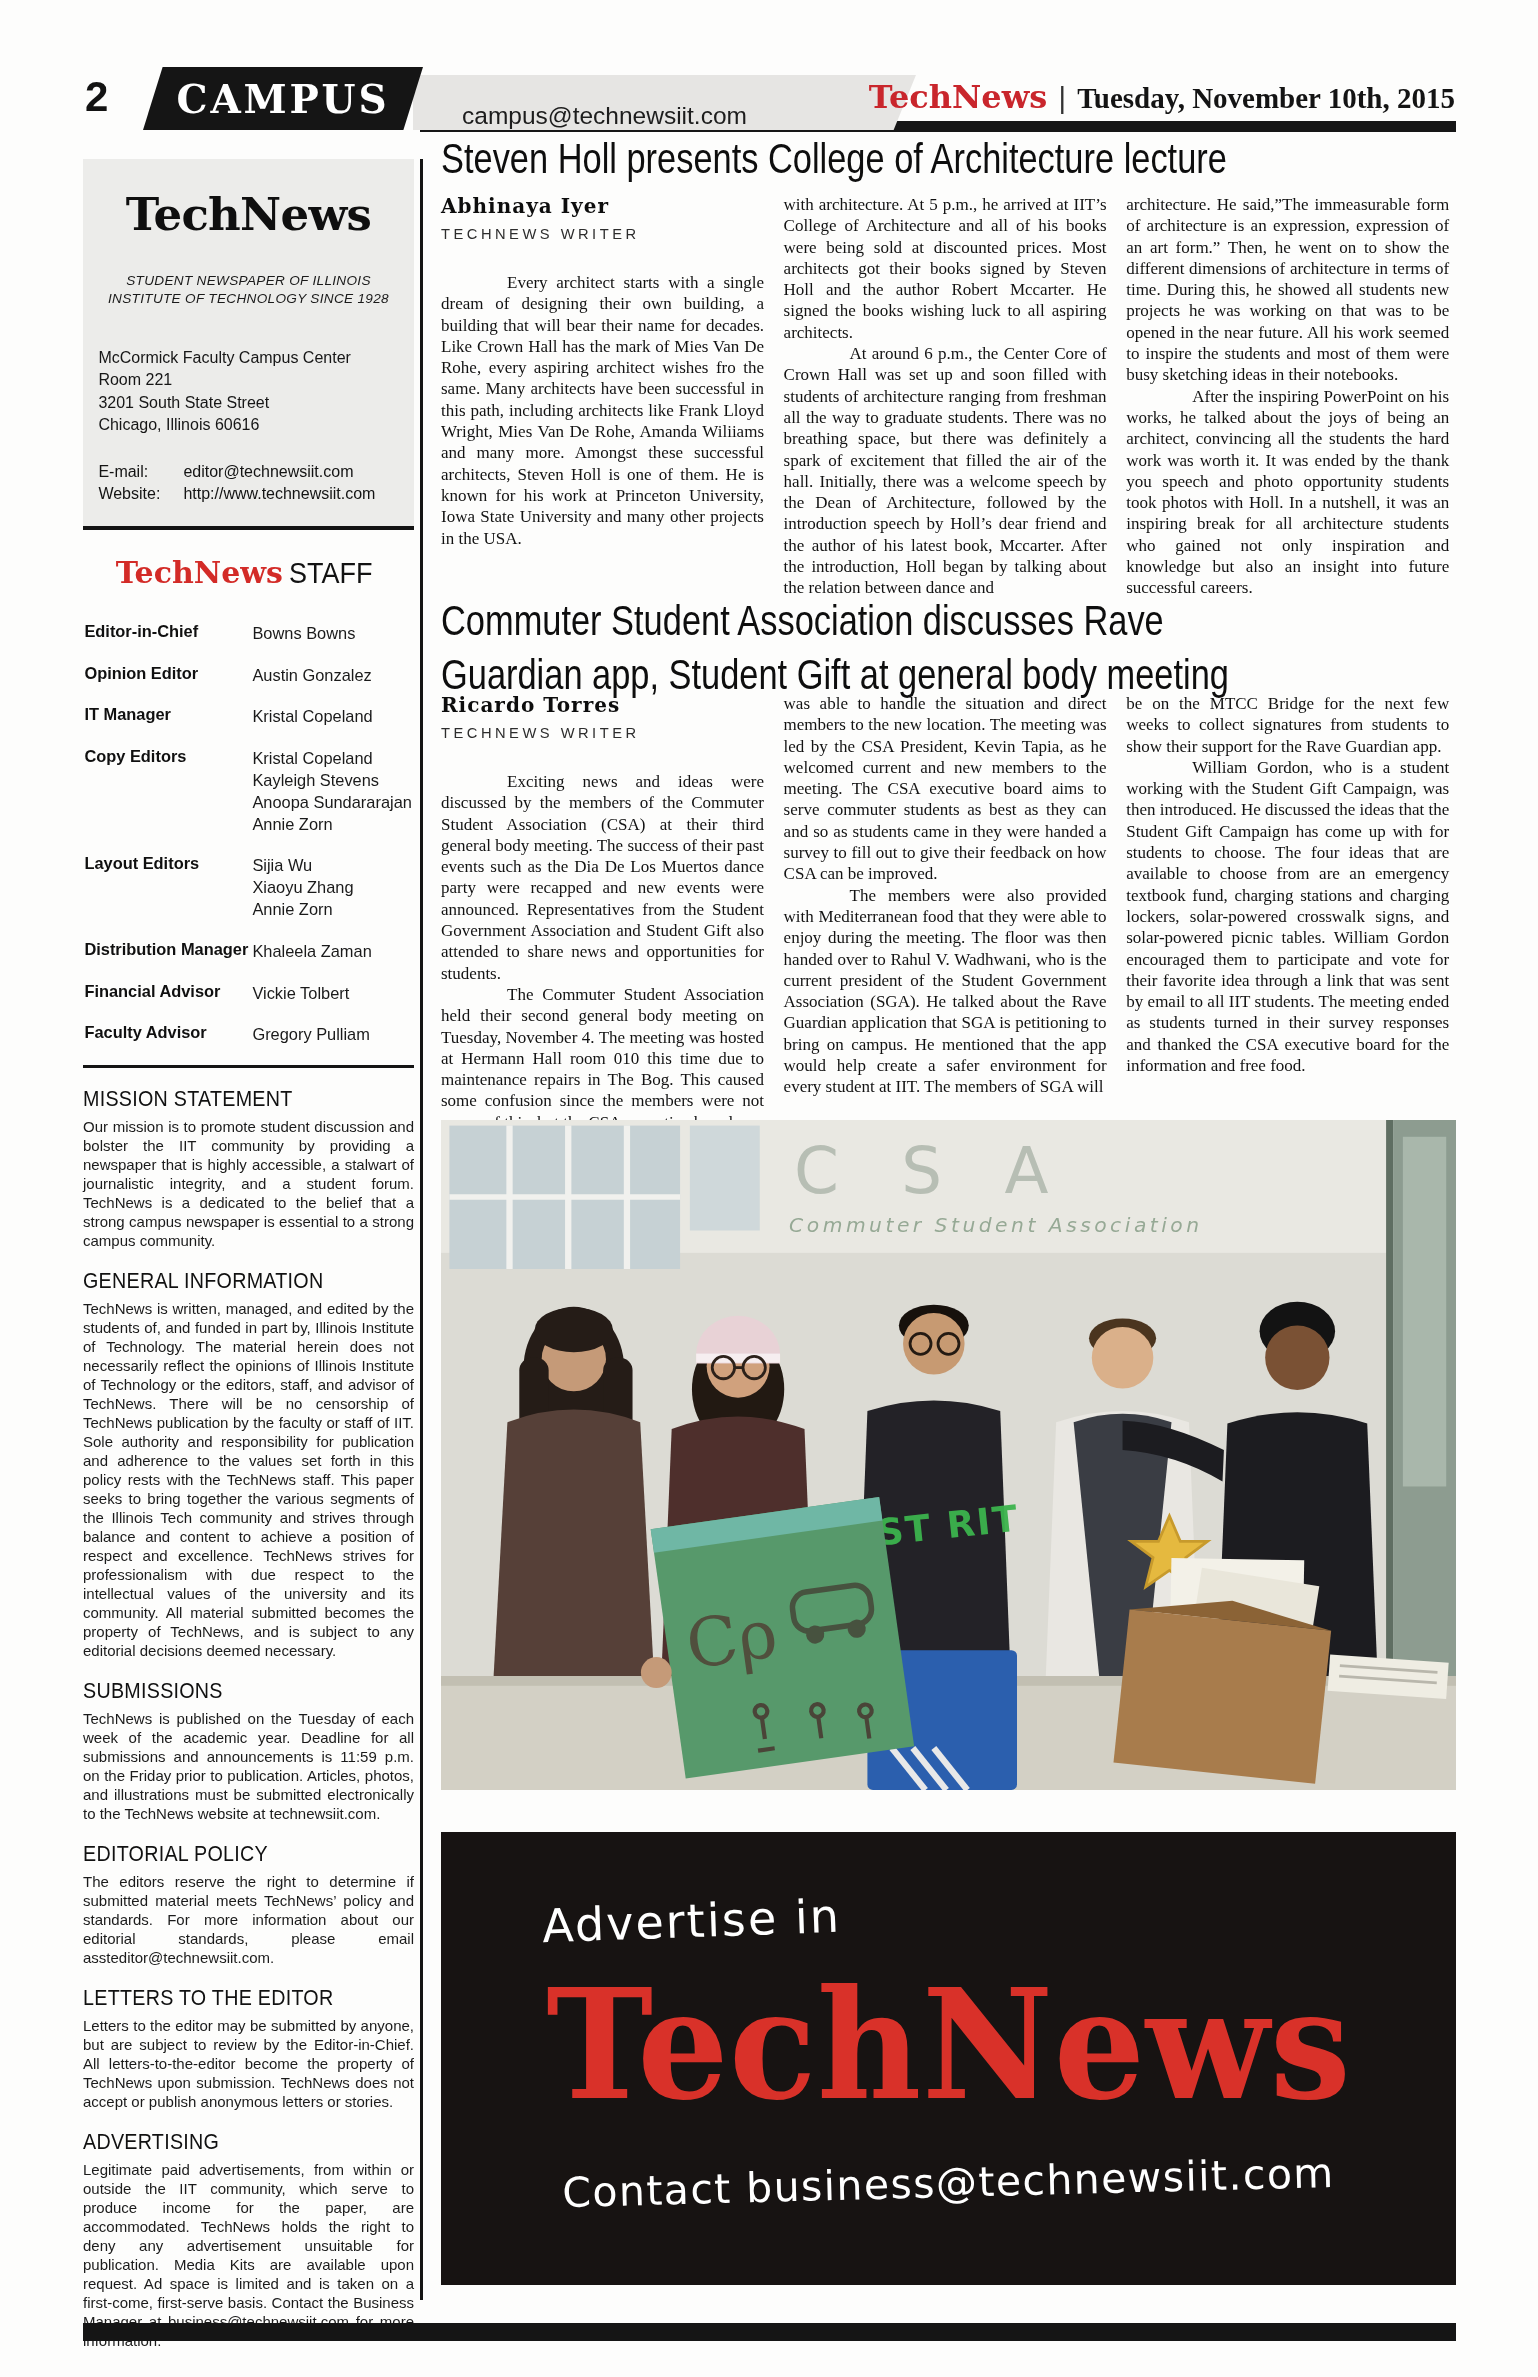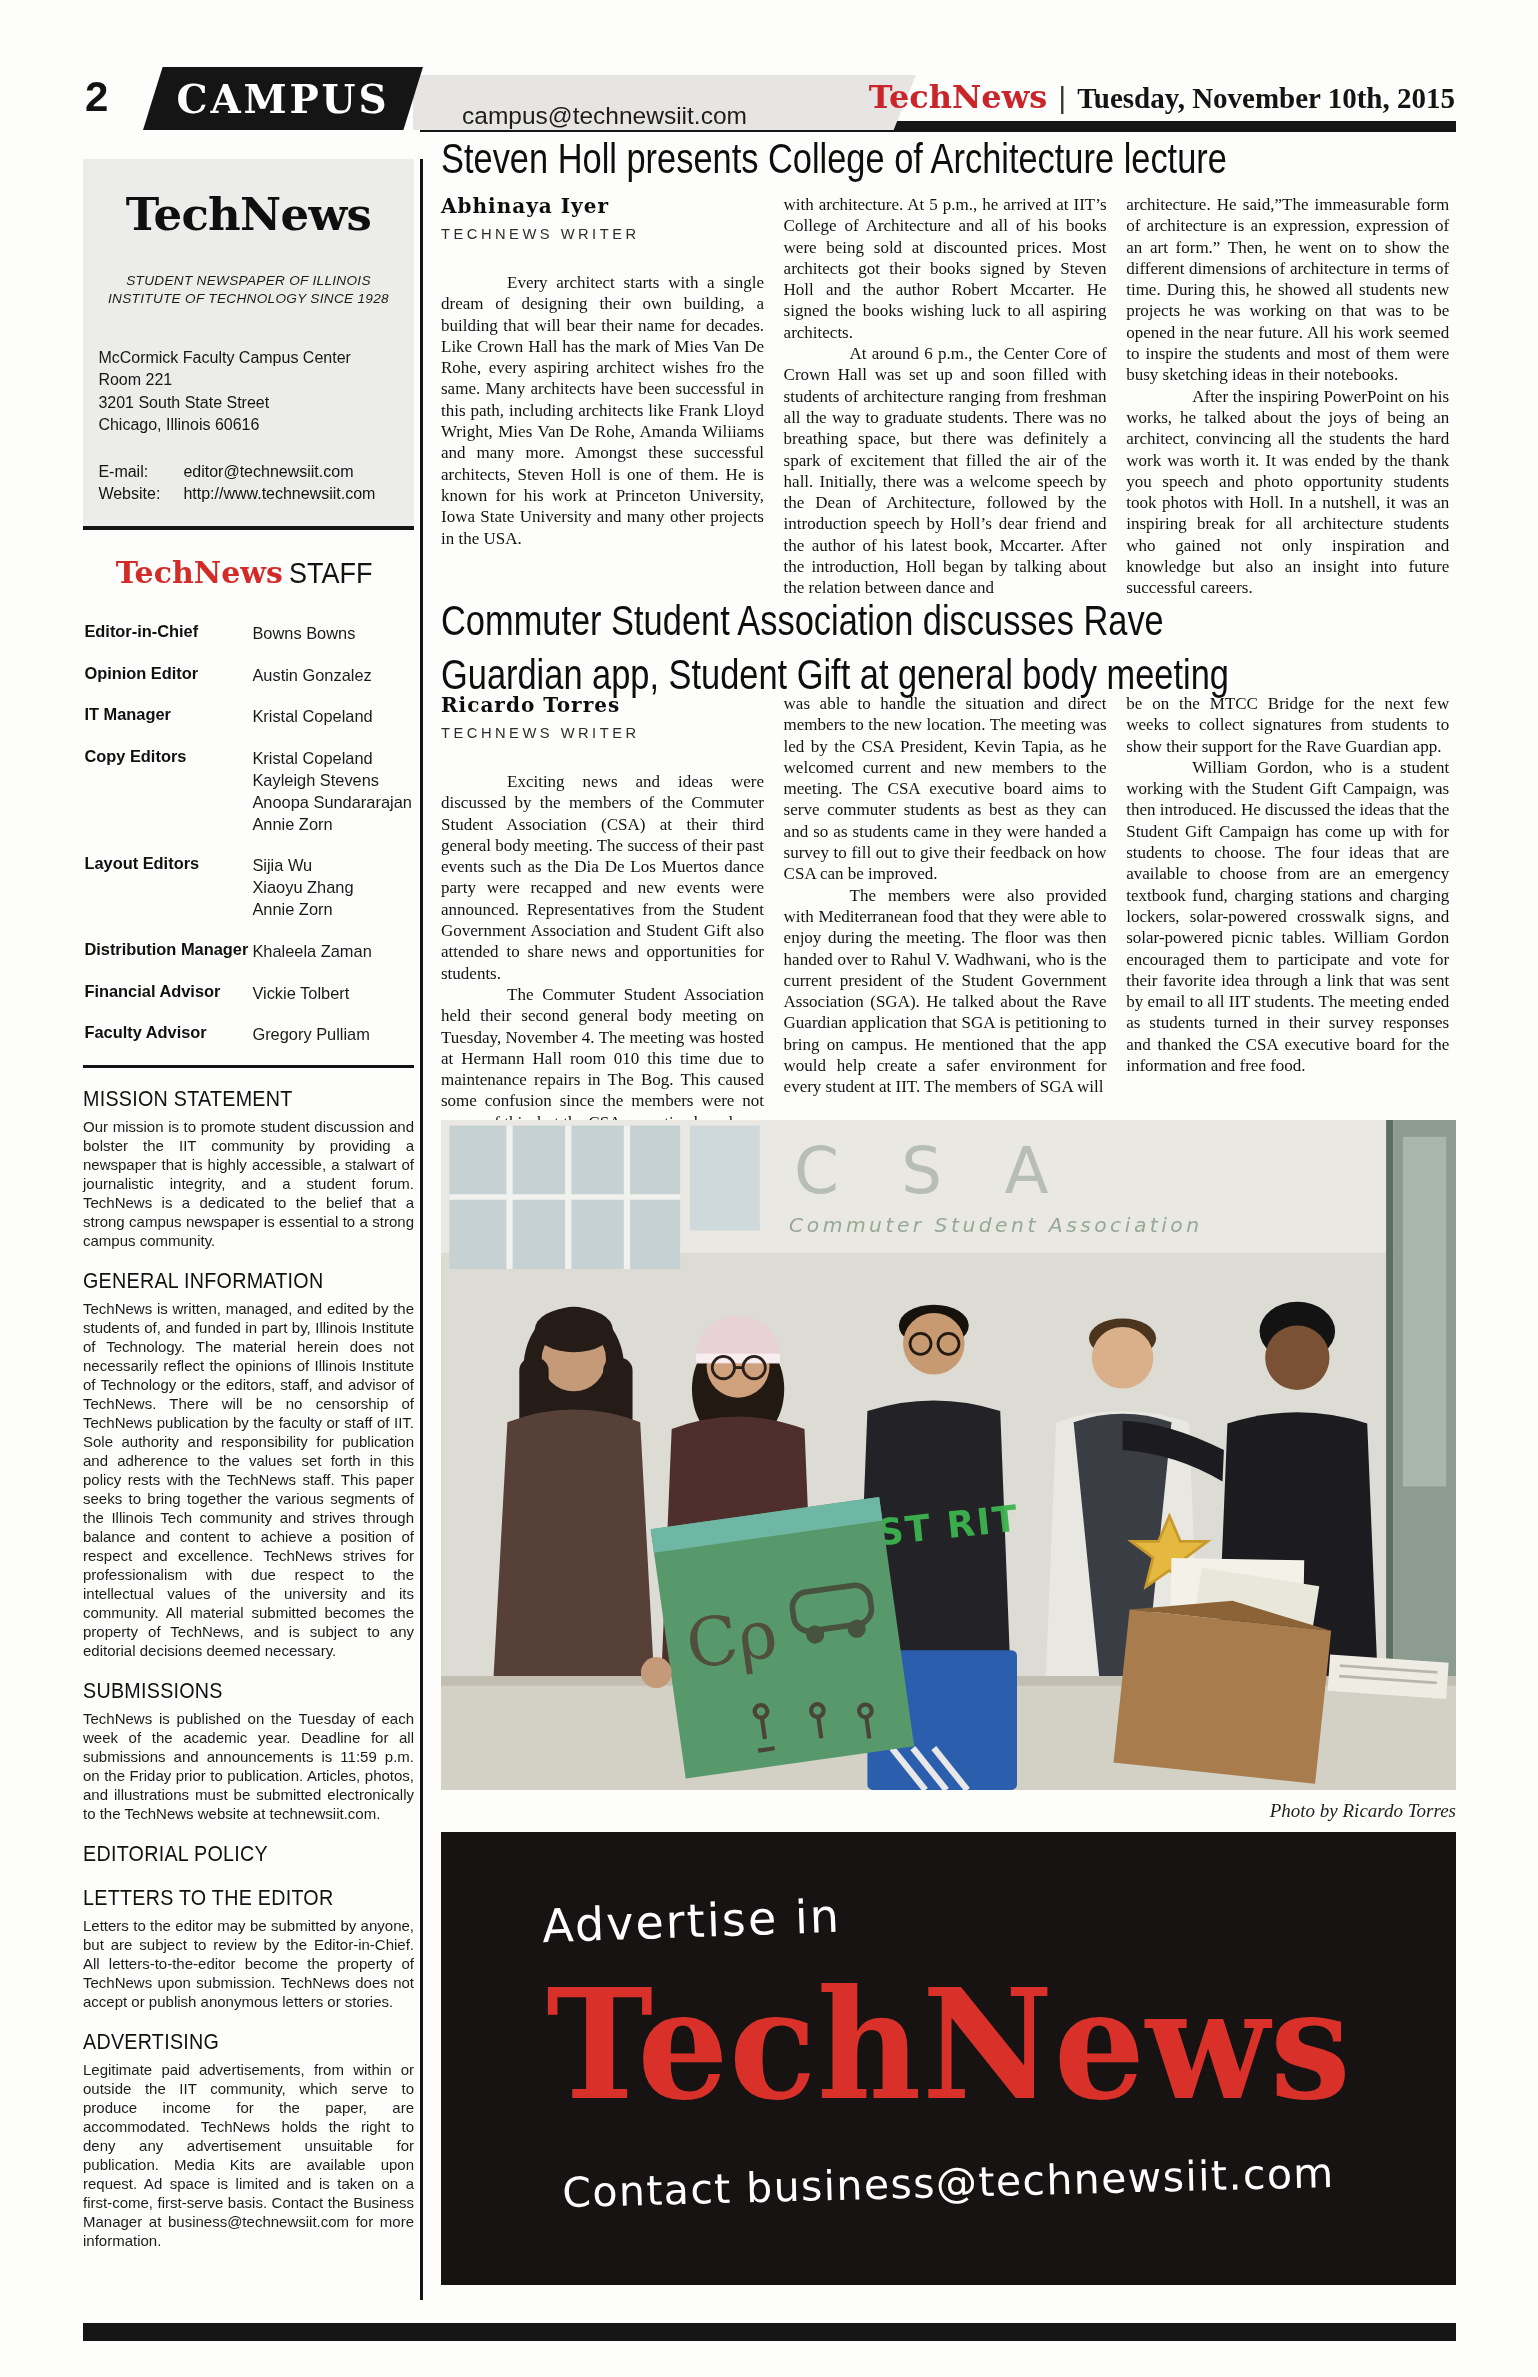--- a/index.html
+++ b/index.html
@@ -176,20 +176,21 @@
       <div class="sb-section">
         <h3 class="sb-h"><span class="cond">GENERAL INFORMATION</span></h3>
         <p class="sb-body">TechNews is written, managed, and edited by the students of, and funded in part by, Illinois Institute of Technology. The material herein does not necessarily reflect the opinions of Illinois Institute of Technology or the editors, staff, and advisor of TechNews. There will be no censorship of TechNews publication by the faculty or staff of IIT. Sole authority and responsibility for publication and adherence to the values set forth in this policy rests with the TechNews staff. This paper seeks to bring together the various segments of the Illinois Tech community and strives through balance and content to achieve a position of respect and excellence. TechNews strives for professionalism with due respect to the intellectual values of the university and its community. All material submitted becomes the property of TechNews, and is subject to any editorial decisions deemed necessary.</p>
       </div>
       <div class="sb-section">
         <h3 class="sb-h"><span class="cond">SUBMISSIONS</span></h3>
         <p class="sb-body">TechNews is published on the Tuesday of each week of the academic year. Deadline for all submissions and announcements is 11:59 p.m. on the Friday prior to publication. Articles, photos, and illustrations must be submitted electronically to the TechNews website at technewsiit.com.</p>
       </div>
       <div class="sb-section">
         <h3 class="sb-h"><span class="cond">EDITORIAL POLICY</span></h3>
+        <p class="sb-body">The editors reserve the right to determine if submitted material meets TechNews’ policy and standards.  For more information about our editorial standards, please email assteditor@technewsiit.com.</p>
       </div>
       <div class="sb-section">
         <h3 class="sb-h"><span class="cond">LETTERS TO THE EDITOR</span></h3>
         <p class="sb-body">Letters to the editor may be submitted by anyone, but are subject to review by the Editor-in-Chief. All letters-to-the-editor become the property of TechNews upon submission. TechNews does not accept or publish anonymous letters or stories.</p>
       </div>
       <div class="sb-section">
         <h3 class="sb-h"><span class="cond">ADVERTISING</span></h3>
         <p class="sb-body">Legitimate paid advertisements, from within or outside the IIT community, which serve to produce income for the paper, are accommodated. TechNews holds the right to deny any advertisement unsuitable for publication.  Media Kits are available upon request. Ad space is limited and is taken on a first-come, first-serve basis. Contact the Business Manager at business@technewsiit.com for more information.</p>
       </div>
     </div>
@@ -343,21 +344,20 @@
         <polygon points="0,0 145,-28 290,0" fill="#8b6336"></polygon>
         <rect x="0" y="0" width="290" height="220" fill="#a87c4c"></rect>
       </g>
       <g transform="rotate(4 1355 795)">
         <rect x="1270" y="770" width="170" height="52" fill="#efede3"></rect>
         <line x1="1285" y1="785" x2="1425" y2="785" stroke="#b9b7ac" stroke-width="4"></line>
         <line x1="1285" y1="800" x2="1425" y2="800" stroke="#b9b7ac" stroke-width="4"></line>
       </g>
     </svg>
   </div>
-  <div id="caption">Photo by Ricardo Torres</div>
 
   <div id="adbox">
     <div class="ad-line1">Advertise in</div>
     <div class="ad-brand"><span>TechNews</span></div>
     <div class="ad-line2">Contact business@technewsiit.com</div>
   </div>
 </div>
 
 <div class="bottom-bar"></div>
 

